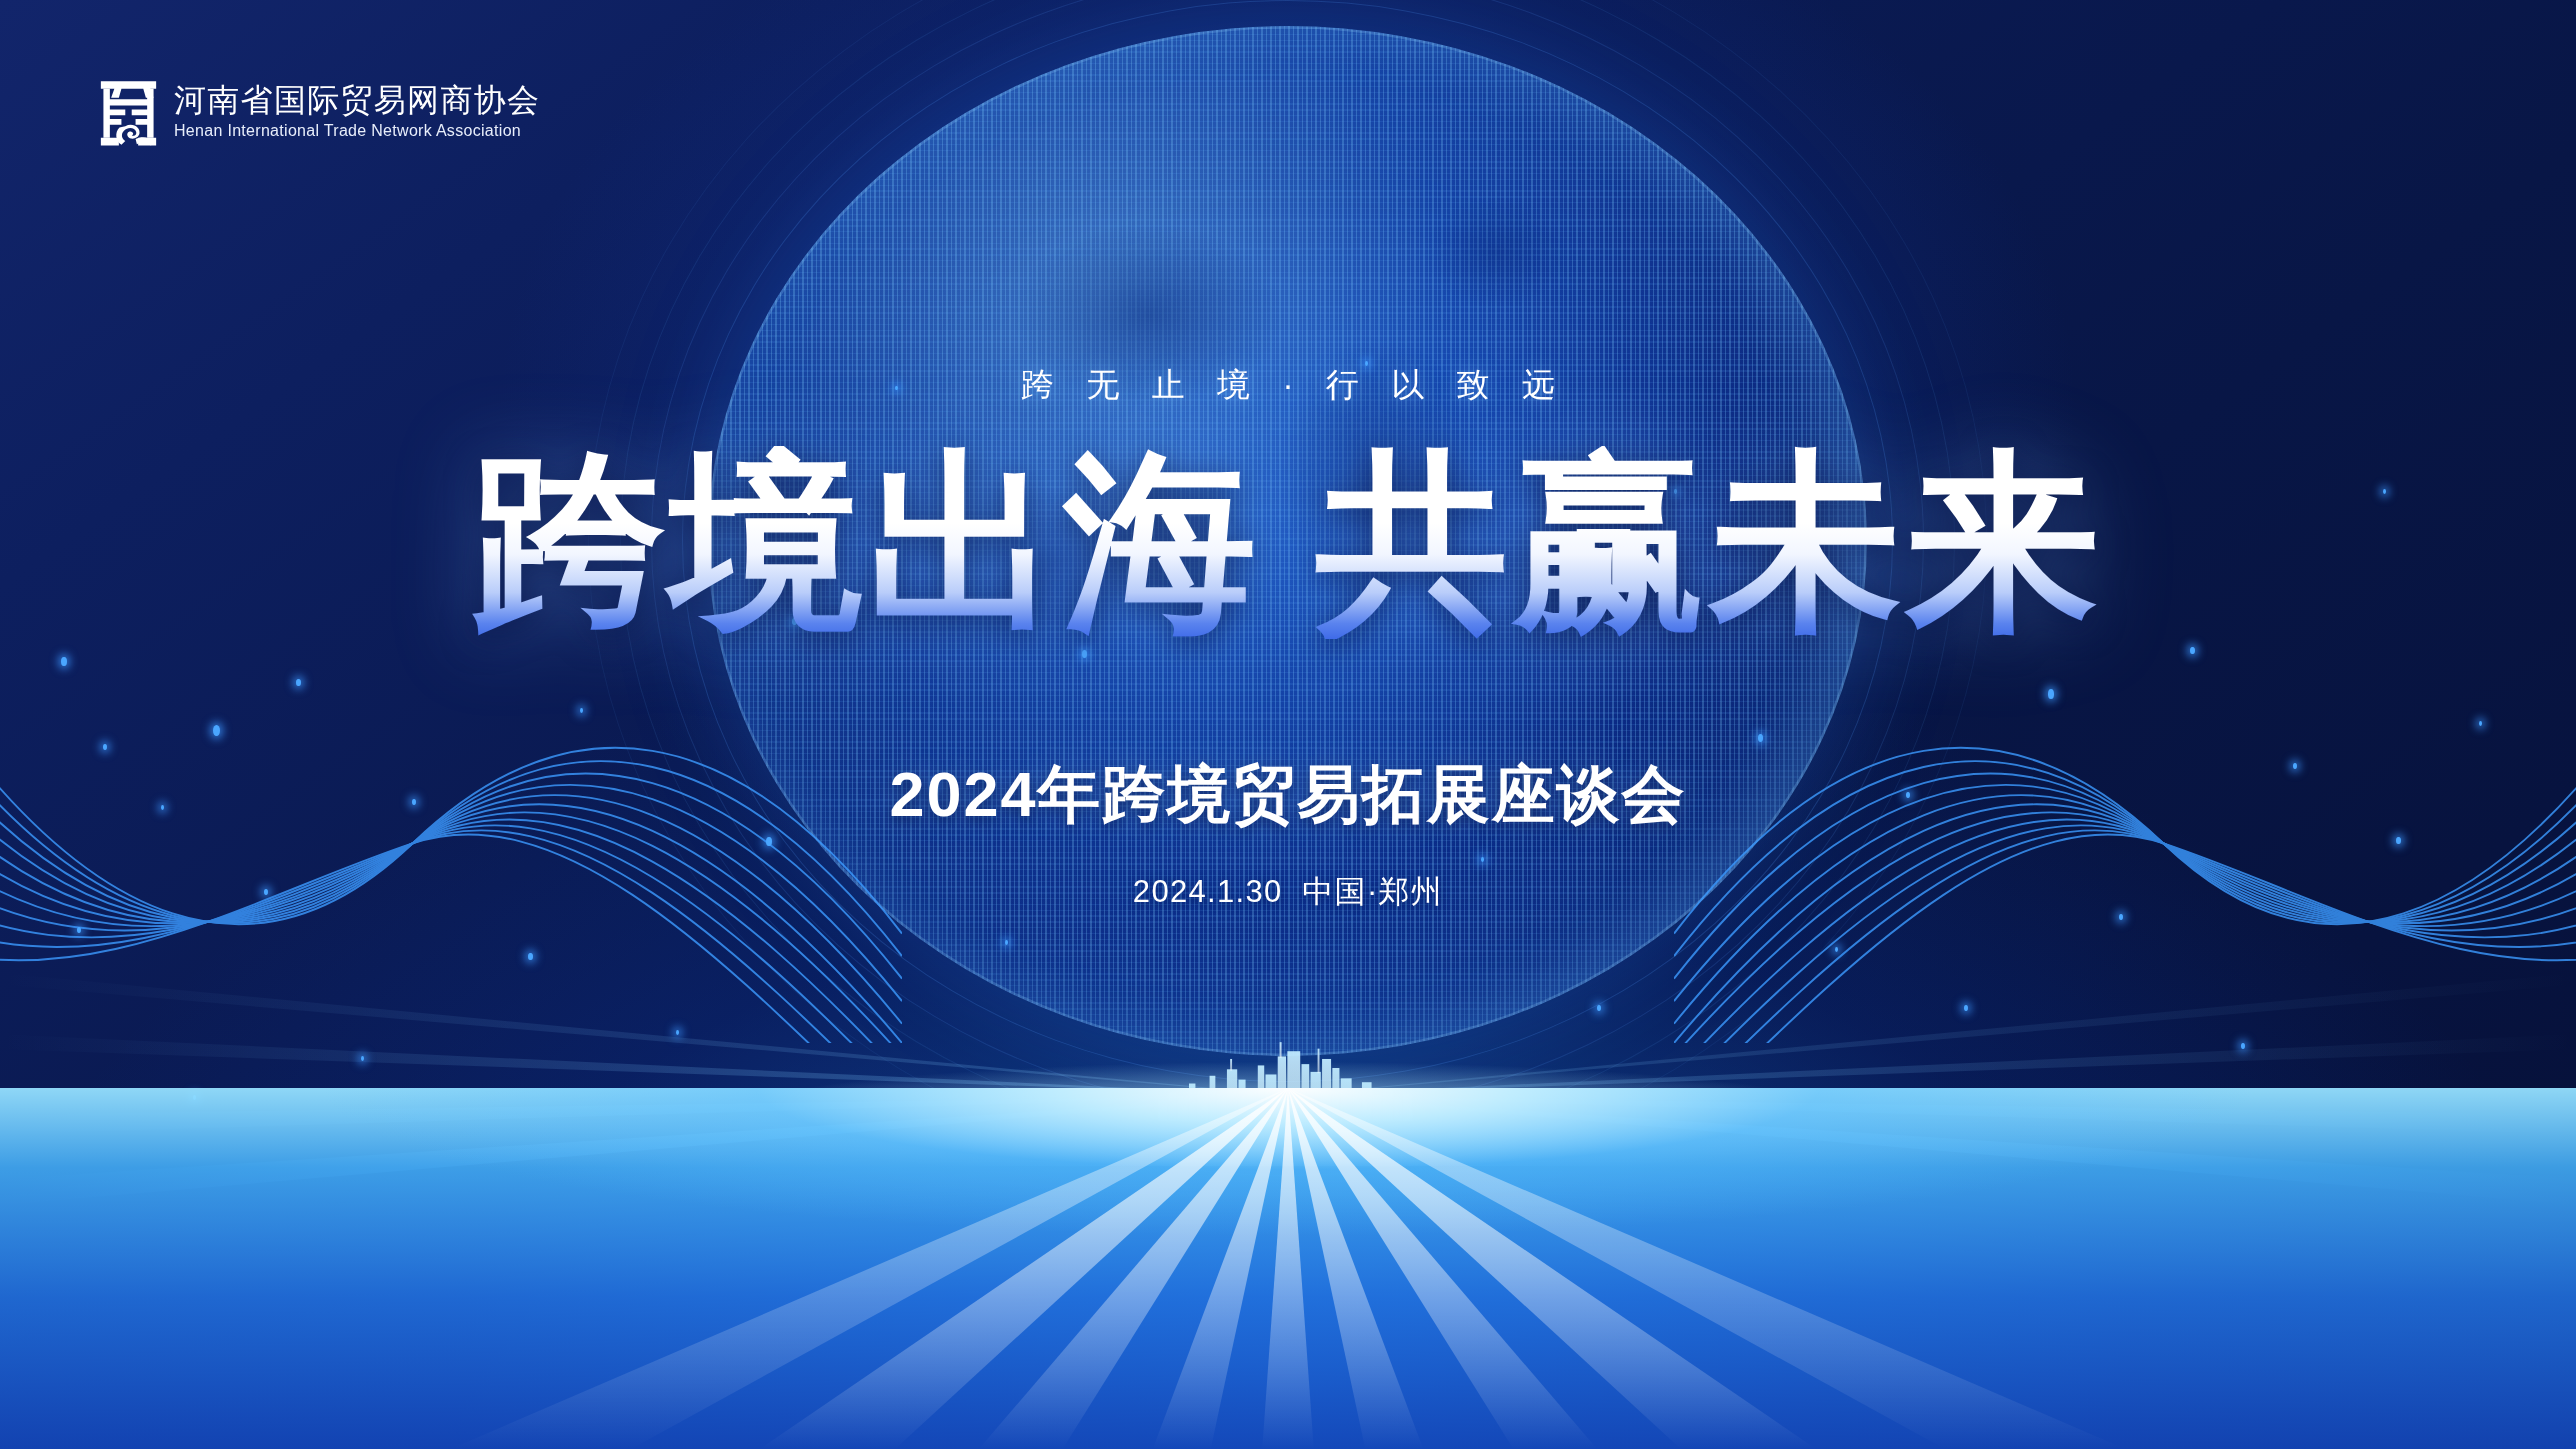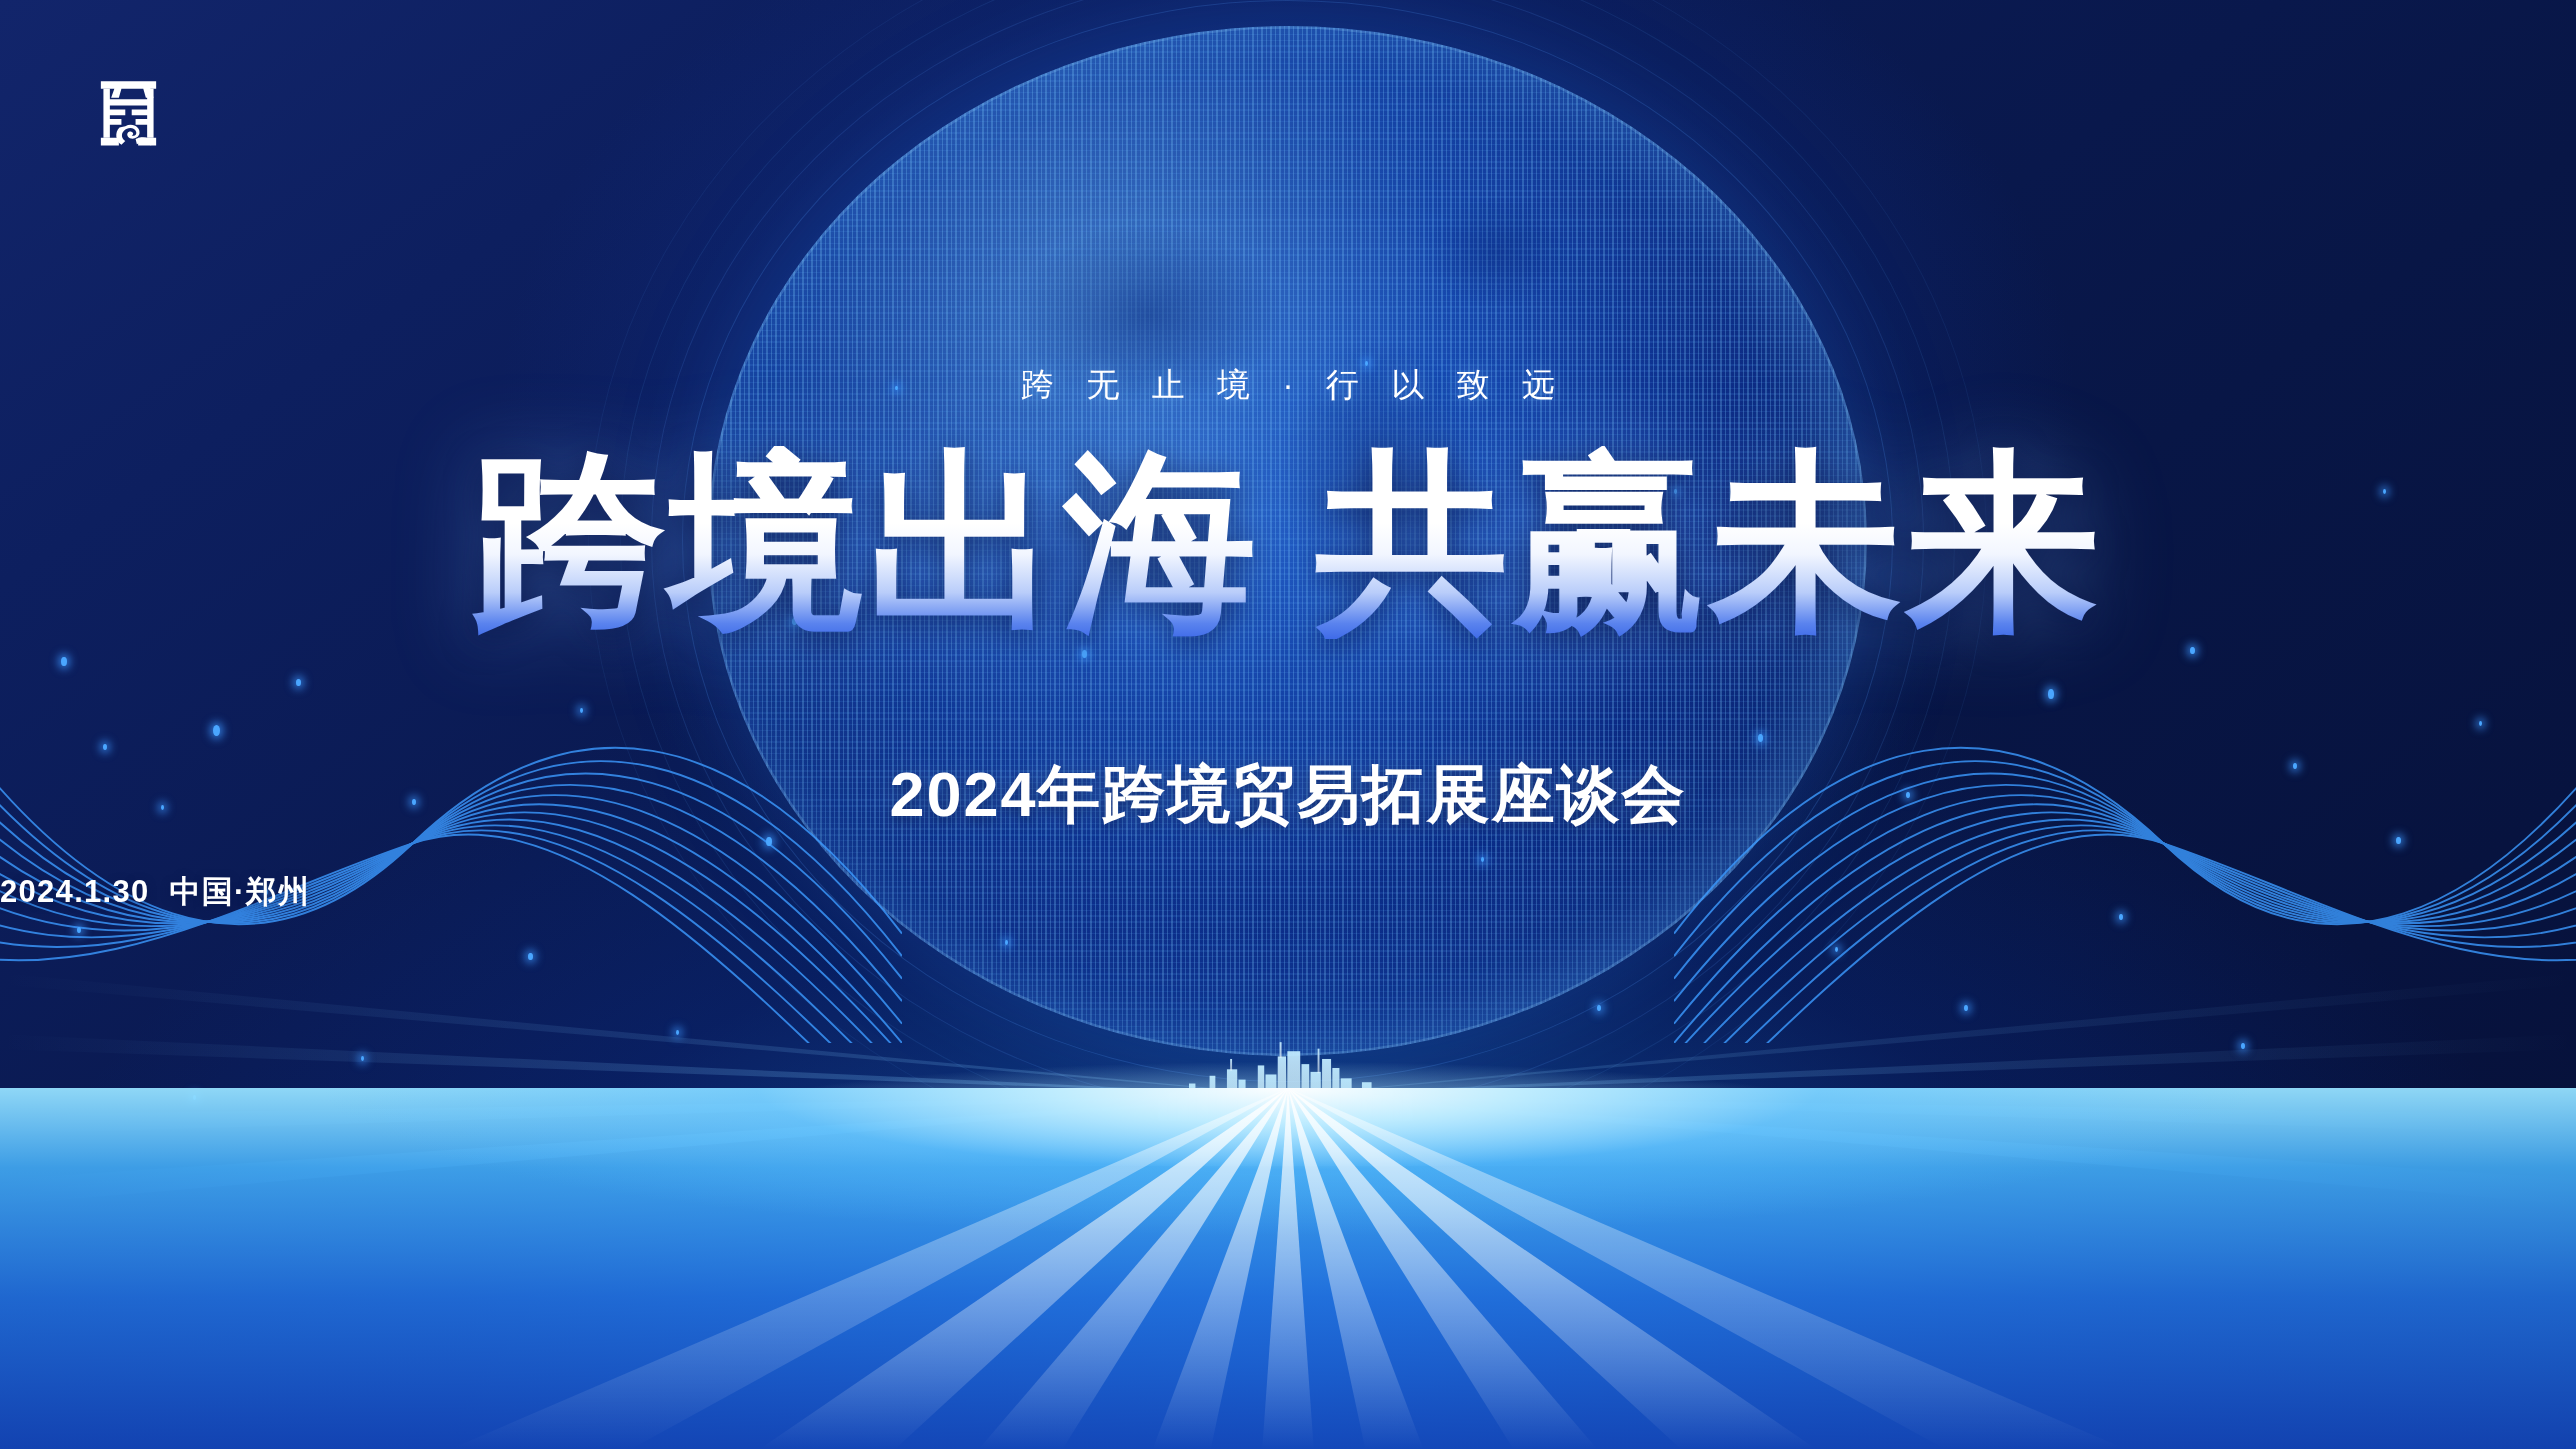--- a/index.html
+++ b/index.html
@@ -100,22 +100,22 @@
     -webkit-background-clip:text;background-clip:text;color:transparent;
     filter:drop-shadow(0 6.4px 16.7px rgba(5,18,70,.70)) drop-shadow(0 0 39px rgba(120,180,255,.35));
   }
   #headline .gap{display:inline-block;width:55px;}
   #subtitle{
     position:absolute;left:0;right:0;top:752px;text-align:center;
     color:#fff;font-size:63px;font-weight:700;letter-spacing:1.9px;white-space:nowrap;
     text-shadow:0 3.9px 14px rgba(5,20,75,.65), 0 0 28px rgba(140,200,255,.35);
   }
   #dateline{
-    position:absolute;left:0;right:0;top:871px;text-align:left;
-    color:#fff;font-size:31px;font-weight:700;letter-spacing:1.3px;white-space:nowrap;
+    position:absolute;left:0;right:0;top:871px;text-align:center;
+    color:#fff;font-size:31px;font-weight:400;letter-spacing:1.3px;white-space:nowrap;
     text-shadow:0 1.9px 9px rgba(5,20,75,.55);
   }
 </style>
 </head>
 <body>
 
 <div id="stage">
 
   <div id="globe-wrap">
     <div class="ring r1"></div>
@@ -301,20 +301,24 @@
           <path d="M14 34 h70 v10 h-70 z"></path>
           <path d="M14 50 h30 v9 h-30 z M54 50 h30 v9 h-30 z"></path>
           <path d="M14 65 h24 v9 h-24 z M60 65 h24 v9 h-24 z"></path>
           <path d="M10 18 h10 v76 h-10 z M78 18 h10 v76 h-10 z"></path>
           <path d="M6 94 h28 v12 h-28 z M64 94 h28 v12 h-28 z"></path>
           <path d="M44 76 c12 -6 24 2 22 12 c-2 8 -14 10 -18 4 c-3 -5 2 -9 6 -7 c3 1 3 5 0 5 c4 3 8 -1 7 -5 c-2 -7 -13 -8 -19 -2 c-5 5 -4 12 2 16 l-6 6 c-9 -6 -11 -19 -3 -27 z"></path>
           <path d="M60 96 c10 -5 20 -3 28 3 l-4 7 c-7 -5 -15 -6 -22 -2 z"></path>
         </g>
       </svg>
     </div>
+    <div>
+      <div id="logo-cn">河南省国际贸易网商协会</div>
+      <div id="logo-en">Henan International Trade Network Association</div>
+    </div>
   </div>
 
   <div id="headline">
     <span>跨境出海</span><span class="gap"></span><span>共赢未来</span>
   </div>
 
   <div id="tagline">跨 无 止 境 · 行 以 致 远</div>
 
   <div id="subtitle">2024年跨境贸易拓展座谈会</div>
 

